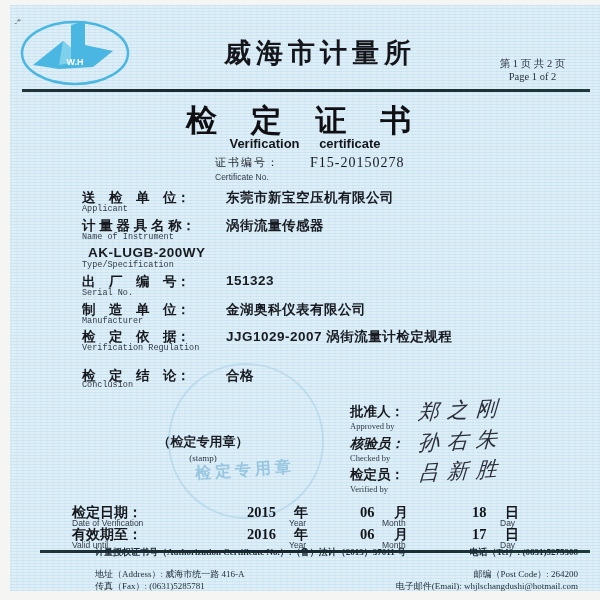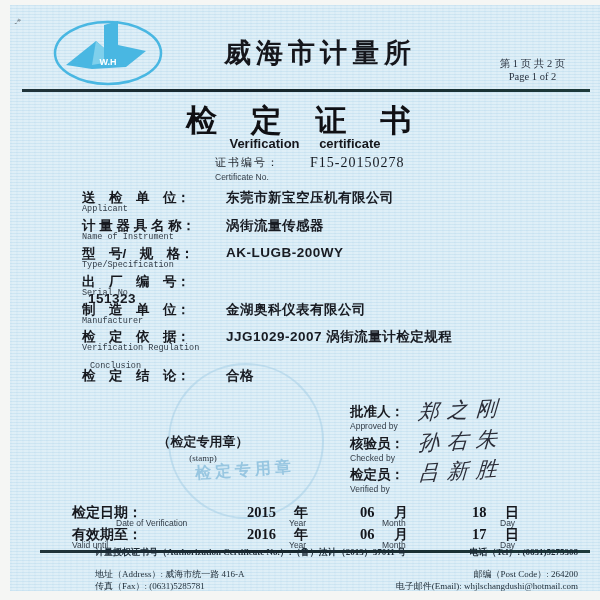--- a/index.html
+++ b/index.html
@@ -37,41 +37,41 @@
   .fen{left:72px;font-size:8.5px;color:#313b46;font-family:Liberation Mono, monospace;}
   
   .wm-circle{left:158px;top:358px;width:152px;height:152px;border-radius:50%;
     border:2px solid rgba(145,195,224,0.55);opacity:0.7;}
   .wm-text{left:160px;top:455px;width:150px;text-align:center;font-size:16px;font-weight:bold;
     color:rgba(130,185,218,0.75);letter-spacing:4px;transform:rotate(-4deg);}
   .stamp-cn{left:128px;top:428px;width:130px;text-align:center;font-size:13px;font-weight:bold;color:#1a1d24;font-family:"Liberation Sans",sans-serif;}
   .stamp-en{left:128px;top:448px;width:130px;text-align:center;font-size:9px;color:#2c3540;}
   
   .sig-label{left:340px;font-size:13.5px;font-weight:bold;color:#17191f;font-family:"Liberation Sans",sans-serif;text-align:right;}
-  .sig-en{left:340px;font-size:8.5px;color:#313b46;font-family:Liberation Sans, sans-serif;}
+  .sig-en{left:340px;font-size:8.5px;color:#313b46;font-family:Liberation Serif, serif;}
   .sig-name{left:408px;font-size:21px;color:#2b2d38;letter-spacing:8px;
     transform:rotate(-3deg) skewX(-6deg);font-style:italic;}
   
   .d-label{left:62px;font-size:14px;font-weight:bold;color:#15171d;font-family:Liberation Sans, sans-serif;}
   .d-num{font-size:14.5px;font-weight:bold;color:#14161c;}
   .d-cn{font-size:14px;font-weight:bold;color:#15171d;}
   .d-sub{font-size:8.5px;color:#313b46;font-family:"Liberation Sans",sans-serif;}
   
   .footrow{left:30px;right:12px;display:flex;justify-content:space-between;
     padding-left:55px;padding-right:10px;font-size:9px;color:#1c2a35;}
   .artifact{left:4px;top:12px;font-size:9px;color:#4a4f55;transform:rotate(-15deg);opacity:0.8;}
 </style>
 </head>
 <body>
 
 <div class="paper">
 
   <div class="abs artifact">-*</div>
 
-  <div class="abs" style="left:42px;top:8px;width:112px;height:92px;">
+  <div class="abs" style="left:9px;top:8px;width:112px;height:92px;">
     <svg width="112" height="74" viewBox="0 0 112 74">
       <ellipse cx="56" cy="40" rx="53" ry="31" fill="none" stroke="#49b7e2" stroke-width="2.5"></ellipse>
       <path d="M14,52 L44,28 L52,35 L52,12 L66,8 L66,32 L94,38 L74,54 L40,56 Z" fill="#49b7e2"></path>
       <path d="M44,28 L52,35 L52,50 L40,52 Z" fill="#7fd0ec"></path>
       <text x="56" y="52" font-size="9" font-weight="bold" fill="#ffffff" text-anchor="middle" font-family="Liberation Sans, sans-serif">W.H</text>
     </svg>
   </div>
   <div class="abs org-cn">威海市计量所</div>
   <div class="abs pageinfo">
     <div>第 1 页 共 2 页</div>
@@ -92,26 +92,25 @@
   </div>
   <div class="abs fen" style="top:199px;">Applicant</div>
 
   <div class="abs frow" style="top:212px;">
     <span class="flabel">计 量 器 具 名 称：</span>
     <span class="fvalue">涡街流量传感器</span>
   </div>
   <div class="abs fen" style="top:227px;">Name of Instrument</div>
 
   <div class="abs frow" style="top:240px;">
-    <span class="flabel">型　号/　规　格：</span>
     <span class="fvalue">AK-LUGB-200WY</span>
   </div>
   <div class="abs fen" style="top:255px;">Type/Specification</div>
 
-  <div class="abs frow" style="top:268px;flex-direction:column;">
+  <div class="abs frow" style="top:268px;">
     <span class="flabel">出　厂　编　号：</span>
     <span class="fvalue">151323</span>
   </div>
   <div class="abs fen" style="top:283px;">Serial No.</div>
 
   <div class="abs frow" style="top:296px;">
     <span class="flabel">制　造　单　位：</span>
     <span class="fvalue">金湖奥科仪表有限公司</span>
   </div>
   <div class="abs fen" style="top:311px;">Manufacturer</div>
@@ -119,47 +118,47 @@
   <div class="abs frow" style="top:323px;">
     <span class="flabel">检　定　依　据：</span>
     <span class="fvalue">JJG1029-2007 涡街流量计检定规程</span>
   </div>
   <div class="abs fen" style="top:338px;">Verification Regulation</div>
 
   <div class="abs frow" style="top:362px;">
     <span class="flabel">检　定　结　论：</span>
     <span class="fvalue">合格</span>
   </div>
-  <div class="abs fen" style="top:356px;margin-left:8px;">Conclusion</div>
+  <div class="abs fen" style="top:375px;">Conclusion</div>
 
   <div class="abs wm-circle"></div>
   <div class="abs wm-text">检定专用章</div>
   <div class="abs stamp-cn">（检定专用章）</div>
   <div class="abs stamp-en">(stamp)</div>
 
   <div class="abs sig-label" style="top:398px;">批准人：</div>
   <div class="abs sig-en" style="top:416px;">Approved by</div>
   <div class="abs sig-name" style="top:391px;">郑之刚</div>
 
-  <div class="abs sig-label" style="top:430px;">核验员：</div>
+  <div class="abs sig-label" style="top:430px;font-style:italic;">核验员：</div>
   <div class="abs sig-en" style="top:448px;">Checked by</div>
   <div class="abs sig-name" style="top:422px;">孙右朱</div>
 
   <div class="abs sig-label" style="top:461px;">检定员：</div>
   <div class="abs sig-en" style="top:479px;">Verified by</div>
   <div class="abs sig-name" style="top:452px;">吕新胜</div>
 
   <div class="abs d-label" style="top:499px;">检定日期：</div>
   <span class="abs d-num" style="left:237px;top:499px;">2015</span>
   <span class="abs d-cn" style="left:284px;top:499px;">年</span>
   <span class="abs d-num" style="left:350px;top:499px;">06</span>
   <span class="abs d-cn" style="left:384px;top:499px;">月</span>
   <span class="abs d-num" style="left:462px;top:499px;">18</span>
   <span class="abs d-cn" style="left:495px;top:499px;">日</span>
-  <div class="abs d-sub" style="left:62px;top:513px;margin-left:44px;">Date of Verification</div>
+  <div class="abs d-sub" style="left:62px;top:513px;">Date of Verification</div>
   <span class="abs d-sub" style="left:279px;top:513px;">Year</span>
   <span class="abs d-sub" style="left:372px;top:513px;">Month</span>
   <span class="abs d-sub" style="left:490px;top:513px;">Day</span>
 
   <div class="abs d-label" style="top:521px;">有效期至：</div>
   <span class="abs d-num" style="left:237px;top:521px;">2016</span>
   <span class="abs d-cn" style="left:284px;top:521px;">年</span>
   <span class="abs d-num" style="left:350px;top:521px;">06</span>
   <span class="abs d-cn" style="left:384px;top:521px;">月</span>
   <span class="abs d-num" style="left:462px;top:521px;">17</span>

